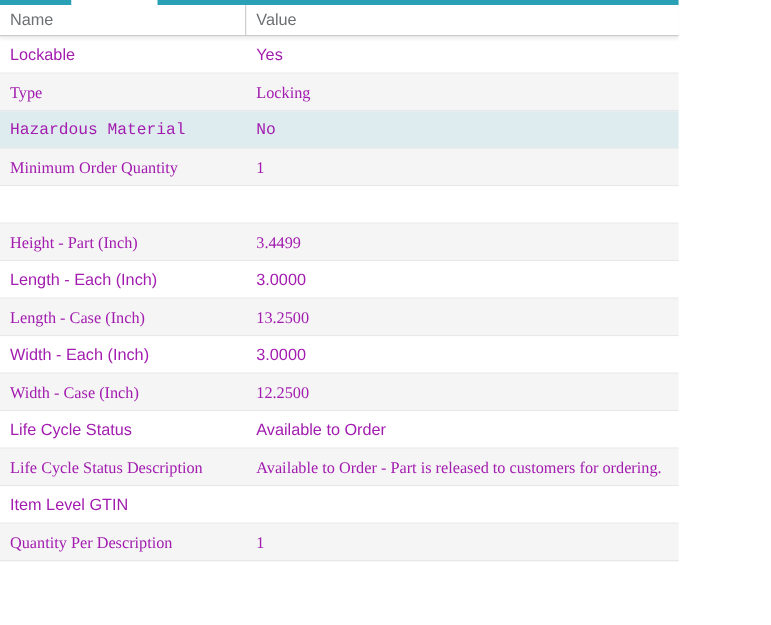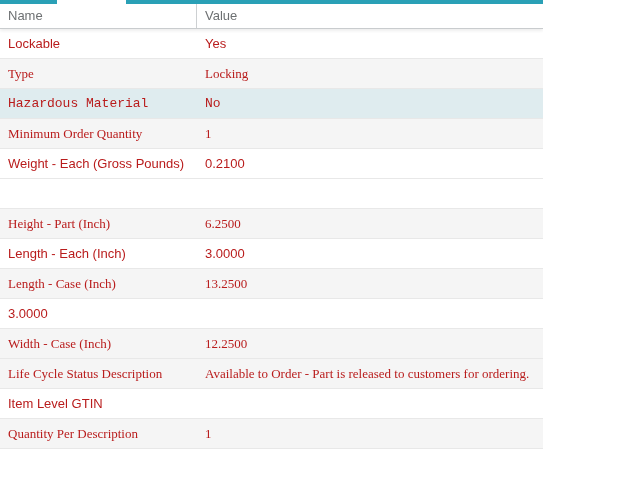--- a/index.html
+++ b/index.html
@@ -65,21 +65,21 @@
     align-items: center;
     height: 30px;
     box-sizing: border-box;
     border-bottom: 1px solid #e8e8e8;
     background: #ffffff;
   }
   .row.stripe { background: var(--stripe, #f5f5f5); font-family: Liberation Serif, serif; }
   .row.highlight { background: var(--hover, #dfecef); font-family: Liberation Mono, monospace; }
   .cell {
     font-size: 13px;
-    color: #b91c1c;
+    color: #a21caf;
     white-space: nowrap;
     overflow: hidden;
   }
   .cell.name {
     width: 197px;
     box-sizing: border-box;
     padding-left: 8px;
     flex: 0 0 auto;
   }
   .cell.value {
@@ -112,43 +112,44 @@
       </div>
       <div class="row highlight">
         <div class="cell name">Hazardous Material</div>
         <div class="cell value">No</div>
       </div>
       <div class="row stripe">
         <div class="cell name">Minimum Order Quantity</div>
         <div class="cell value">1</div>
       </div>
       <div class="row">
-        <div class="cell name">Weight - Each (Gross Pounds)</div>
-        <div class="cell value">0.2100</div>
-      </div>
-      <div class="row">
       </div>
       <div class="row stripe">
         <div class="cell name">Height - Part (Inch)</div>
-        <div class="cell value">6.2500</div>
+        <div class="cell value">3.4499</div>
       </div>
       <div class="row">
         <div class="cell name">Length - Each (Inch)</div>
         <div class="cell value">3.0000</div>
       </div>
       <div class="row stripe">
         <div class="cell name">Length - Case (Inch)</div>
         <div class="cell value">13.2500</div>
       </div>
       <div class="row">
+        <div class="cell name">Width - Each (Inch)</div>
         <div class="cell value">3.0000</div>
       </div>
       <div class="row stripe">
         <div class="cell name">Width - Case (Inch)</div>
         <div class="cell value">12.2500</div>
+      </div>
+      <div class="row">
+        <div class="cell name">Life Cycle Status</div>
+        <div class="cell value">Available to Order</div>
       </div>
       <div class="row stripe">
         <div class="cell name">Life Cycle Status Description</div>
         <div class="cell value">Available to Order - Part is released to customers for ordering.</div>
       </div>
       <div class="row">
         <div class="cell name">Item Level GTIN</div>
       </div>
       <div class="row stripe">
         <div class="cell name">Quantity Per Description</div>

